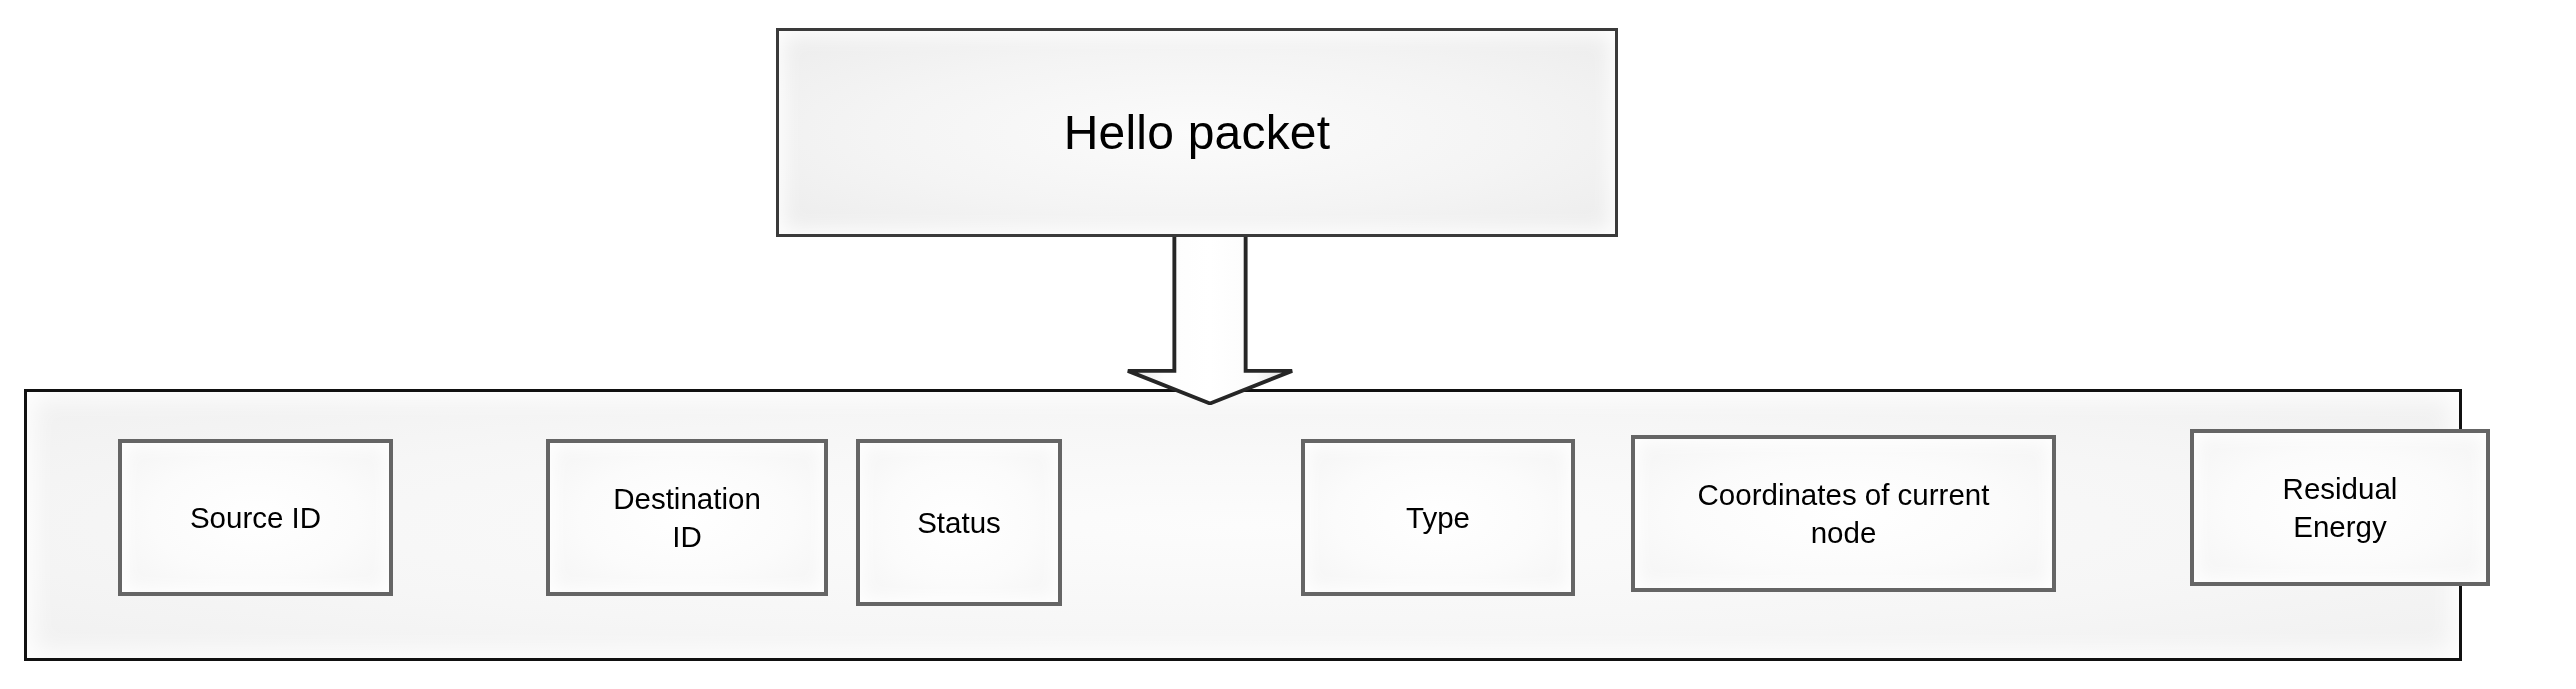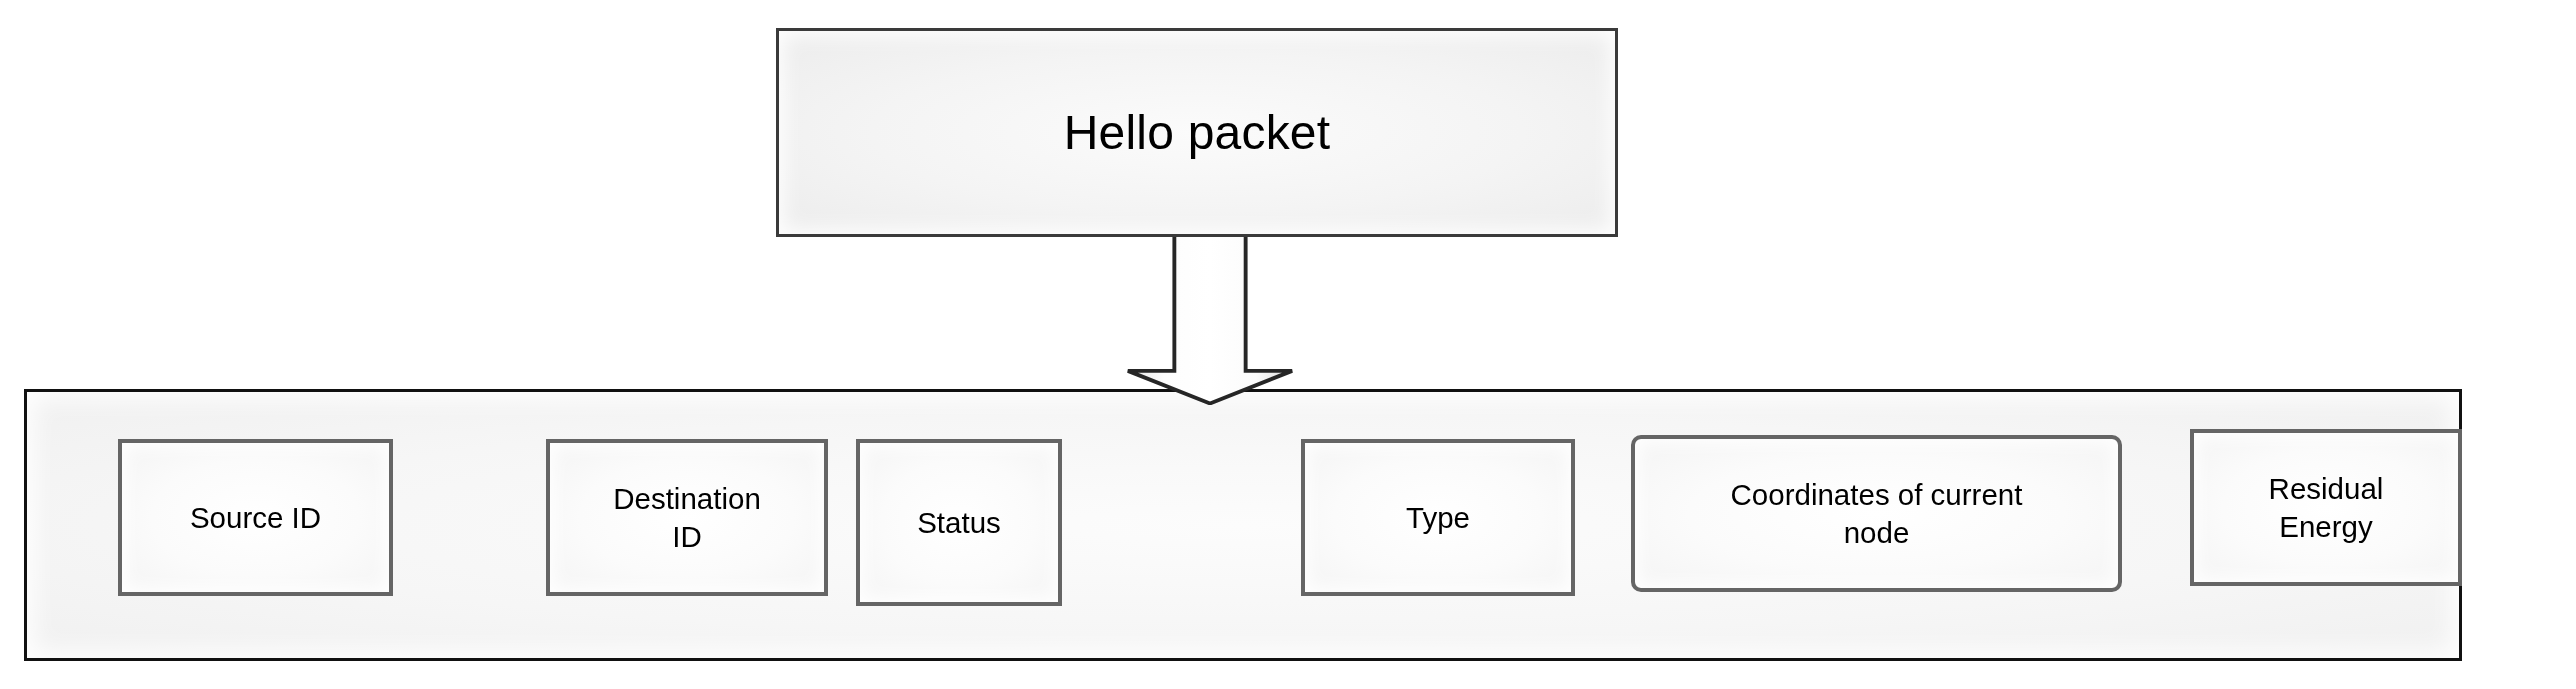--- a/index.html
+++ b/index.html
@@ -93,22 +93,22 @@
     line-height: 1.28;
     text-align: center;
     padding: 0 7.8px;
     white-space: pre-line;
   }
 
   .fb-0 { left: 91px;  top: 47px; width: 275px; height: 157px; }
   .fb-1 { left: 482px;  top: 47px; width: 282px; height: 157px; margin-left: 37px; }
   .fb-2 { left: 829px; top: 47px; width: 206px; height: 167px; }
   .fb-3 { left: 1234px; top: 47px; width: 274px; height: 157px; margin-left: 40px; }
-  .fb-4 { left: 1604px; top: 43px; width: 491px; height: 157px; border-radius: 10px; }
-  .fb-5 { left: 2163px; top: 37px; width: 272px; height: 157px; }
+  .fb-4 { left: 1604px; top: 43px; width: 425px; height: 157px; }
+  .fb-5 { left: 2163px; top: 37px; width: 300px; height: 157px; }
 </style>
 </head>
 <body>
 
 <div id="canvas">
 
   <div class="hello-box">
     <span class="hello-box-label">Hello packet</span>
   </div>
 

